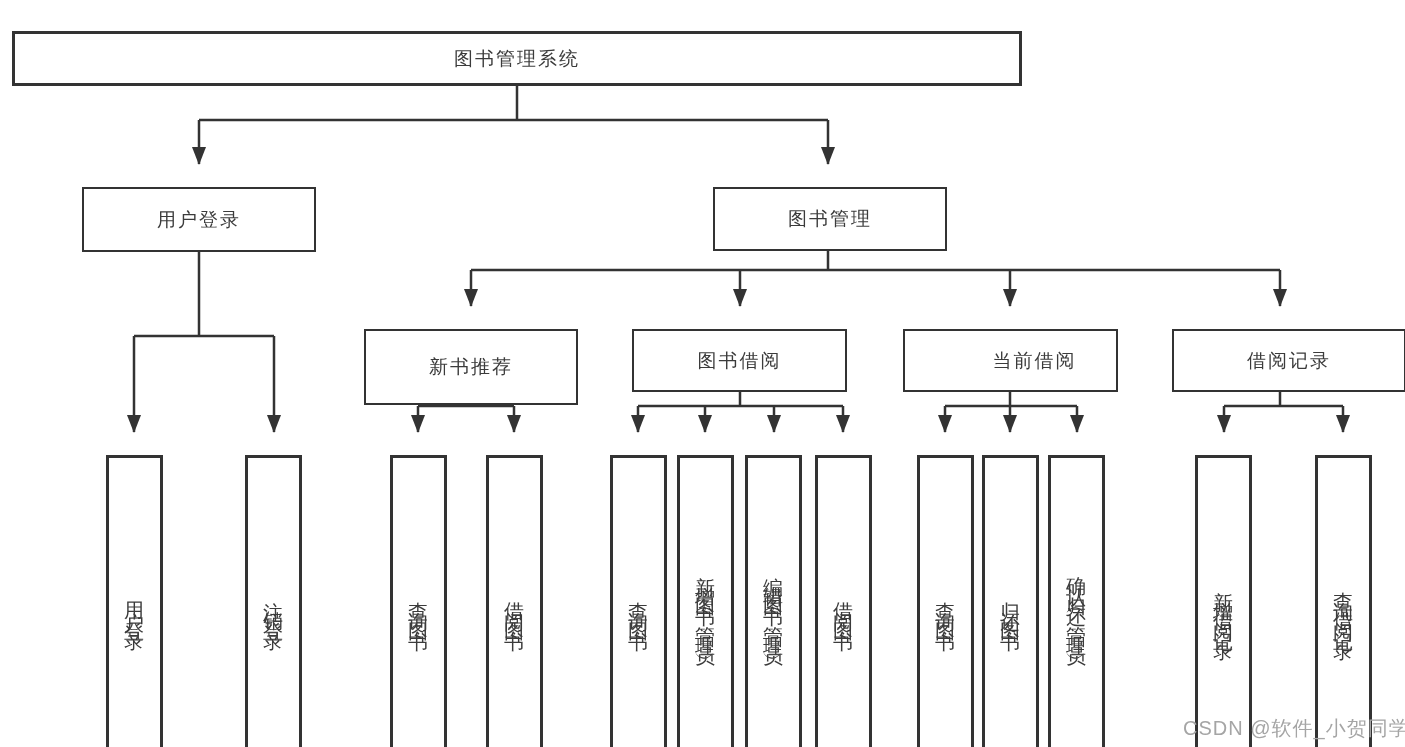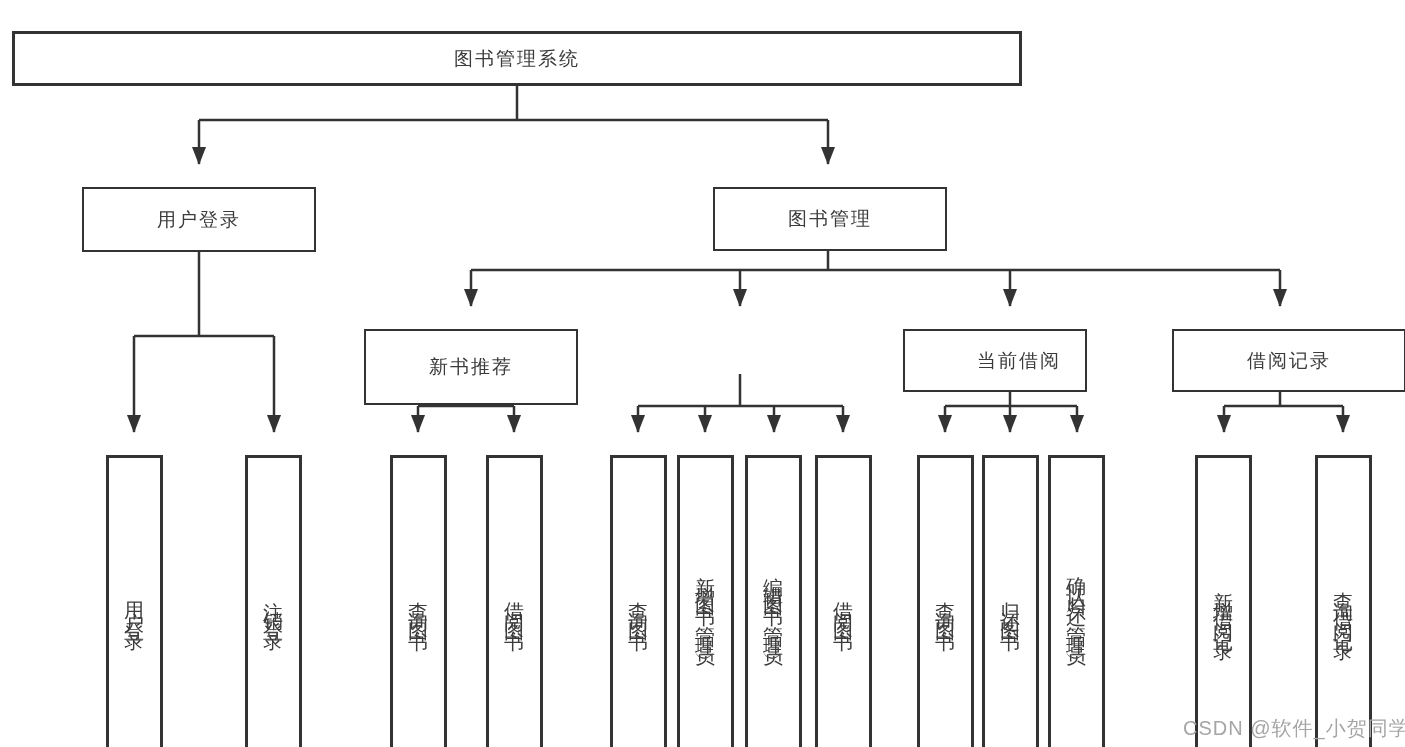--- a/index.html
+++ b/index.html
@@ -89,21 +89,22 @@
       <path d="M1343,406 V432" marker-end="url(#arrow)"></path>
     </g>
   </svg>
 
   <div class="box root hlabel" style="left:12px;top:13px;width:1010px;height:55px;">图书管理系统</div>
 
   <div class="box hlabel" style="left:82px;top:169px;width:234px;height:65px;">用户登录</div>
   <div class="box hlabel" style="left:713px;top:169px;width:234px;height:64px;">图书管理</div>
 
   <div class="box hlabel" style="left:364px;top:311px;width:214px;height:76px;">新书推荐</div>
-  <div class="box hlabel" style="left:903px;top:311px;width:184px;height:63px;padding-left:48px;">当前借阅</div>
+  <div class="box hlabel" style="left:632px;top:311px;width:215px;height:63px;">图书借阅</div>
+  <div class="box hlabel" style="left:903px;top:311px;width:215px;height:63px;padding-left:48px;">当前借阅</div>
   <div class="box hlabel" style="left:1172px;top:311px;width:234px;height:63px;">借阅记录</div>
 
   <div class="box leaf" style="left:106px;">
     <span class="vtext">用户登录</span>
   </div>
   <div class="box leaf" style="left:245px;">
     <span class="vtext">注销登录</span>
   </div>
 
   <div class="box leaf" style="left:390px;">

